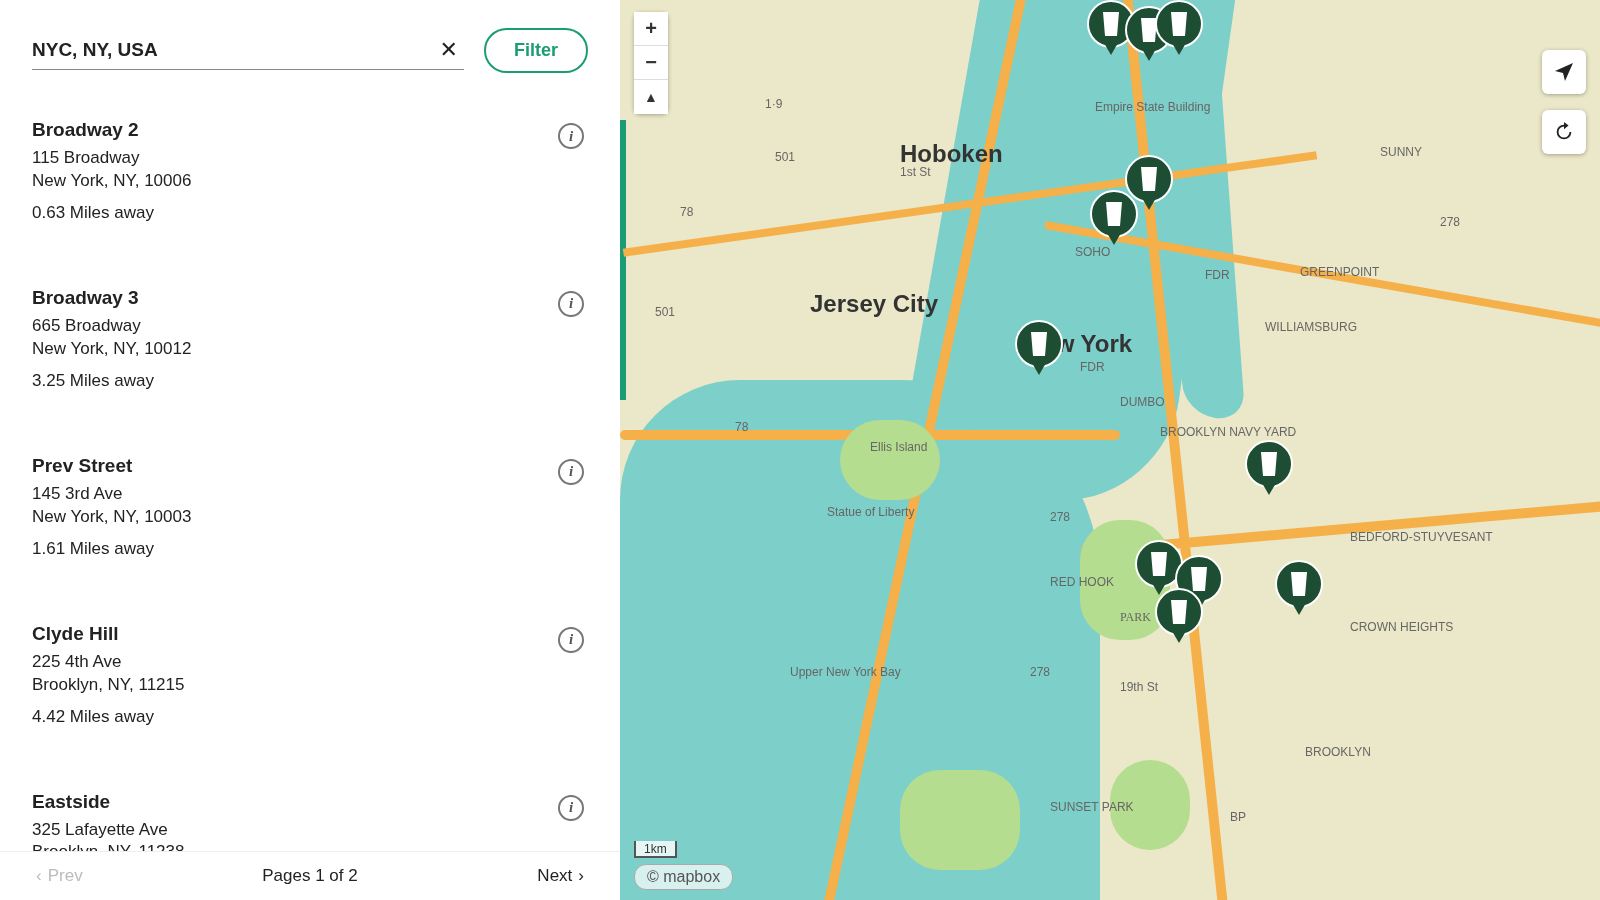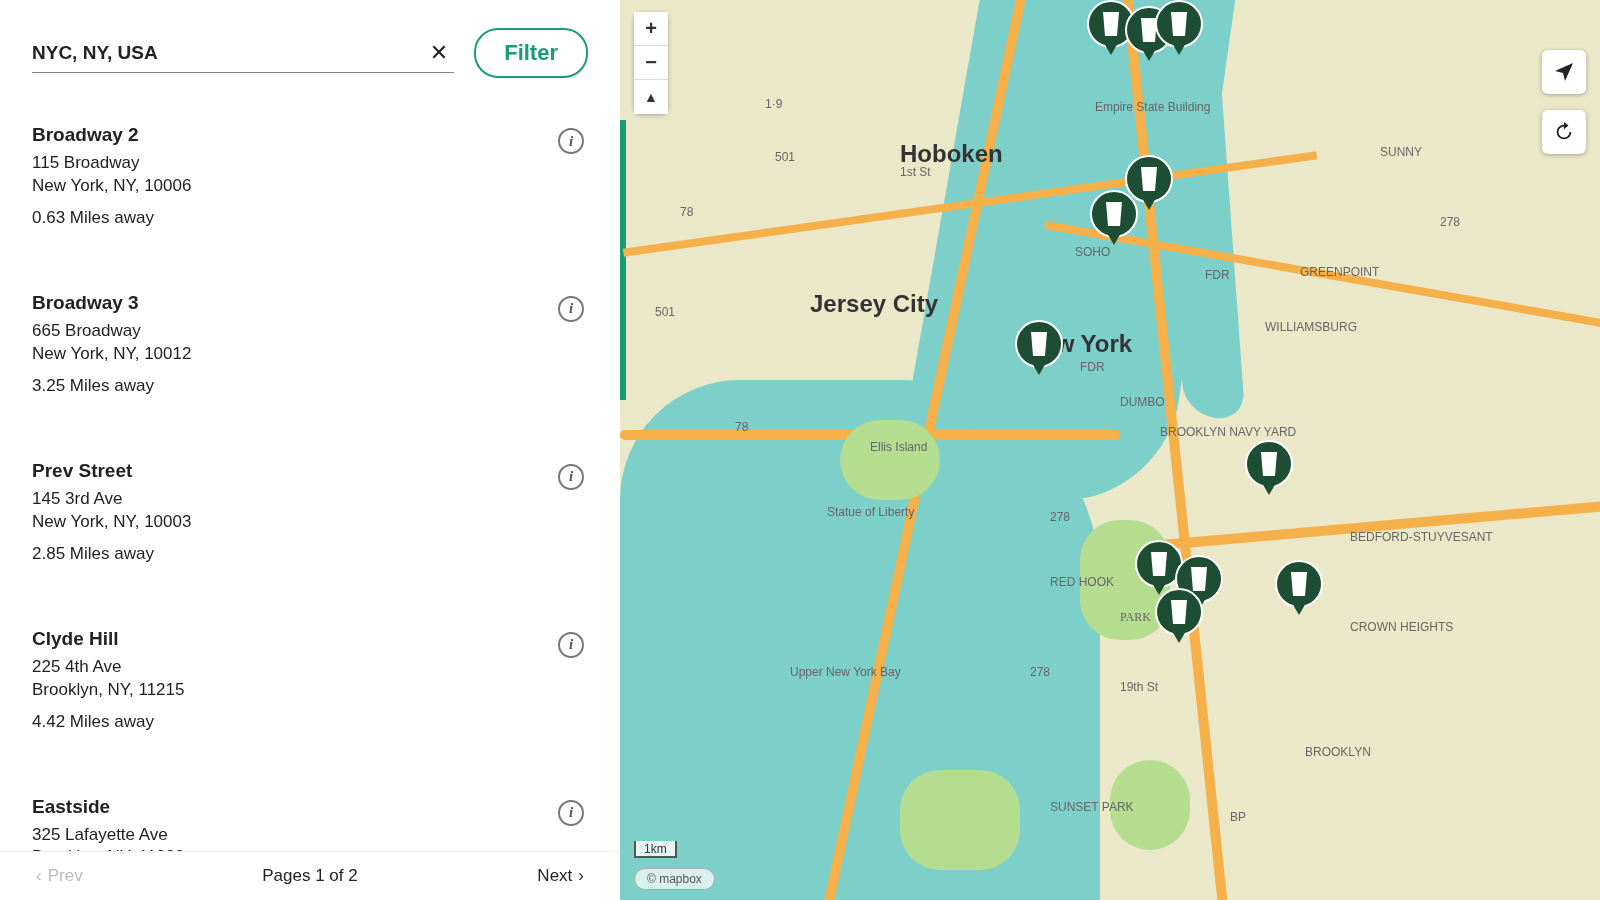--- a/index.html
+++ b/index.html
@@ -2,21 +2,21 @@
 <html><head>
 <meta charset="utf-8">
 <style>
 * { margin: 0; padding: 0; box-sizing: border-box; }
 body { font-family: -apple-system, BlinkMacSystemFont, 'Segoe UI', Arial, sans-serif; width: 1600px; height: 900px; overflow: hidden; display: flex; }
 .sidebar { width: 620px; height: 100%; display: flex; flex-direction: column; background: #fff; }
 .search-row { display: flex; align-items: center; padding: 28px 32px 12px 32px; gap: 20px; }
 .search-box { flex: 1; display: flex; align-items: center; border-bottom: 1px solid #888; padding: 6px 0; }
 .search-input { flex: 1; border: none; outline: none; font-size: 19px; font-weight: 700; color: #222; background: transparent; }
 .clear-btn { font-size: 22px; cursor: pointer; color: #222; background: none; border: none; padding: 0 6px; }
-.filter-btn { border: 2px solid #1a9c74; color: #1a9c74; background: #fff; border-radius: 24px; padding: 10px 28px; font-size: 22px; font-weight: 600; cursor: pointer; }
+.filter-btn { border: 2px solid #1a9c74; color: #1a9c74; background: #fff; border-radius: 24px; padding: 10px 28px; font-size: 18px; font-weight: 600; cursor: pointer; }
 .list { flex: 1; overflow-y: auto; padding: 20px 0 0 0; }
 .list-item { padding: 14px 32px 50px 32px; position: relative; }
 .li-name { font-size: 19px; font-weight: 700; color: #222; margin-bottom: 6px; }
 .li-addr { font-size: 17px; color: #222; line-height: 1.35; }
 .li-dist { font-size: 17px; color: #222; margin-top: 10px; }
 .info-btn { position: absolute; right: 36px; top: 18px; width: 26px; height: 26px; border: 2px solid #777; border-radius: 50%; display: flex; align-items: center; justify-content: center; font-family: Georgia, serif; font-style: italic; font-size: 15px; color: #555; cursor: pointer; background: #fff; font-weight: bold; }
 .pager { display: flex; justify-content: space-between; align-items: center; padding: 14px 36px; border-top: 1px solid #eee; font-size: 17px; color: #222; }
 .pager .prev { color: #bbb; cursor: default; display: flex; align-items: center; gap: 6px; }
 .pager .next { color: #222; cursor: pointer; display: flex; align-items: center; gap: 6px; }
 .pager .pages { color: #222; }
@@ -45,21 +45,21 @@
 .pin-circle { width: 48px; height: 48px; background: #1d4d33; border-radius: 50%; border: 2px solid #fff; display: flex; align-items: center; justify-content: center; position: relative; }
 .pin-circle::after { content: ''; position: absolute; bottom: -9px; left: 50%; transform: translateX(-50%); width: 0; height: 0; border-left: 7px solid transparent; border-right: 7px solid transparent; border-top: 12px solid #1d4d33; }
 .cup { width: 20px; height: 24px; background: #fff; border-radius: 2px 2px 4px 4px; position: relative; clip-path: polygon(10% 0, 90% 0, 80% 100%, 20% 100%); }
 .map-ctrl { position: absolute; background: #fff; border-radius: 6px; box-shadow: 0 1px 4px rgba(0,0,0,0.3); display: flex; flex-direction: column; }
 .map-ctrl.zoom { left: 14px; top: 12px; }
 .map-ctrl.loc { right: 14px; top: 50px; width: 44px; height: 44px; align-items: center; justify-content: center; }
 .map-ctrl.ref { right: 14px; top: 110px; width: 44px; height: 44px; align-items: center; justify-content: center; }
 .map-ctrl button { width: 34px; height: 34px; border: none; background: #fff; cursor: pointer; font-size: 20px; font-weight: bold; color: #333; display: flex; align-items: center; justify-content: center; }
 .map-ctrl.zoom button:not(:last-child) { border-bottom: 1px solid #ddd; }
 .scale { position: absolute; left: 14px; bottom: 42px; background: rgba(255,255,255,0.8); border: 2px solid #555; border-top: none; padding: 1px 8px 0 8px; font-size: 12px; color: #333; }
-.attrib { position: absolute; left: 14px; bottom: 10px; font-size: 12px; color: #555; background: rgba(255,255,255,0.7); border-radius: 12px; padding: 3px 12px; border: 1px solid #aaa; }
+.attrib { position: absolute; left: 14px; bottom: 10px; font-size: 16px; color: #555; background: rgba(255,255,255,0.7); border-radius: 12px; padding: 3px 12px; border: 1px solid #aaa; }
 </style>
 </head>
 <body>
 
 <div class="sidebar">
   <div class="search-row">
     <div class="search-box">
       <input class="search-input" value="NYC, NY, USA" style="">
       <button class="clear-btn">✕</button>
     </div>
@@ -74,21 +74,21 @@
       </div>
       <div class="list-item">
         <div class="li-name">Broadway 3</div>
     <div class="li-addr">665 Broadway<br>New York, NY, 10012</div>
     <div class="li-dist">3.25 Miles away</div>
     <div class="info-btn">i</div>
       </div>
       <div class="list-item">
         <div class="li-name">Prev Street</div>
     <div class="li-addr">145 3rd Ave<br>New York, NY, 10003</div>
-    <div class="li-dist">2.85 Miles away</div>
+    <div class="li-dist">1.61 Miles away</div>
     <div class="info-btn">i</div>
       </div>
       <div class="list-item">
         <div class="li-name">Clyde Hill</div>
     <div class="li-addr">225 4th Ave<br>Brooklyn, NY, 11215</div>
     <div class="li-dist">4.42 Miles away</div>
     <div class="info-btn">i</div>
       </div>
       <div class="list-item">
         <div class="li-name">Eastside</div>

